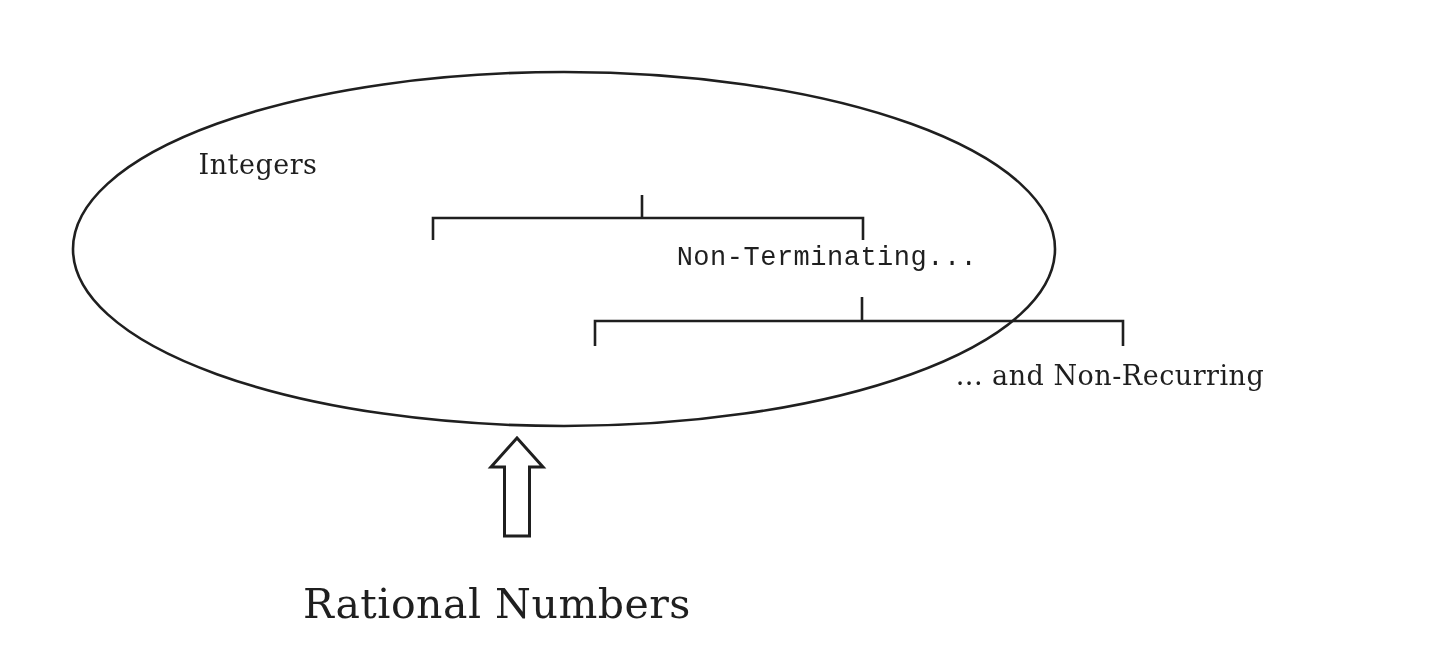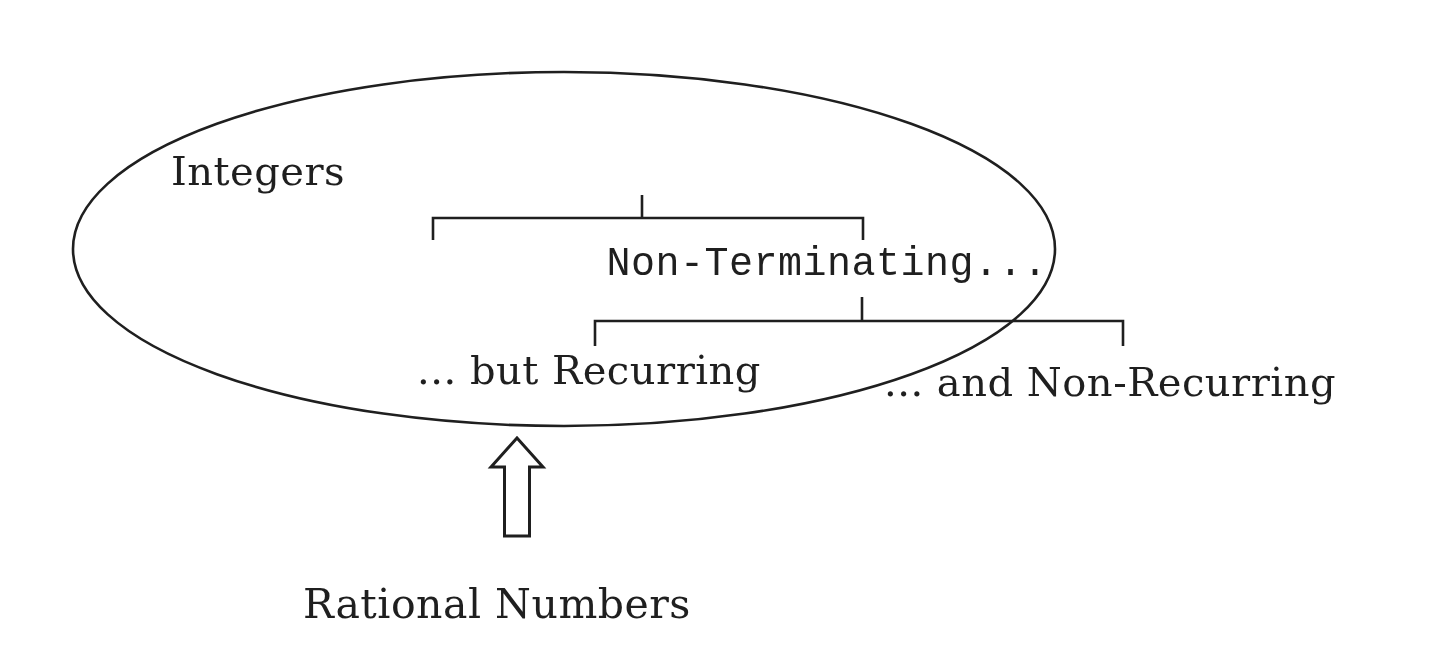--- a/index.html
+++ b/index.html
@@ -17,21 +17,21 @@
     color: #1f1f1f;
   }
   #diagram-lines {
     position: absolute;
     left: 0;
     top: 0;
   }
   .lbl {
     position: absolute;
     transform: translateX(-50%);
-    font-size: 40px;
+    font-size: 27px;
     line-height: 1;
     white-space: nowrap;
     color: #1f1f1f;
     letter-spacing: 0.5px;
   }
   .lbl-caption {
     font-size: 41px;
   }
 </style>
 </head>
@@ -49,19 +49,18 @@
 
     <polygon points="517,438 543,467 529.5,467 529.5,536 504.5,536 504.5,467 491,467" fill="#ffffff" stroke="#1f1f1f" stroke-width="3"></polygon>
   </svg>
 
   <div class="lbl" style="left:258px; top:151px;">Integers</div>
 
 
 
   <div class="lbl" style="left:827px; top:245px;font-family:Liberation Mono, monospace;">Non-Terminating...</div>
 
-  <div class="lbl" style="left:589px; top:350px;">... but Recurring</div>
 
   <div class="lbl" style="left:1110px; top:362px;">... and Non-Recurring</div>
 
   <div class="lbl lbl-caption" style="left:497px; top:548px;margin-top:36px;">Rational Numbers</div>
 
 </div>
 
 </body></html>

